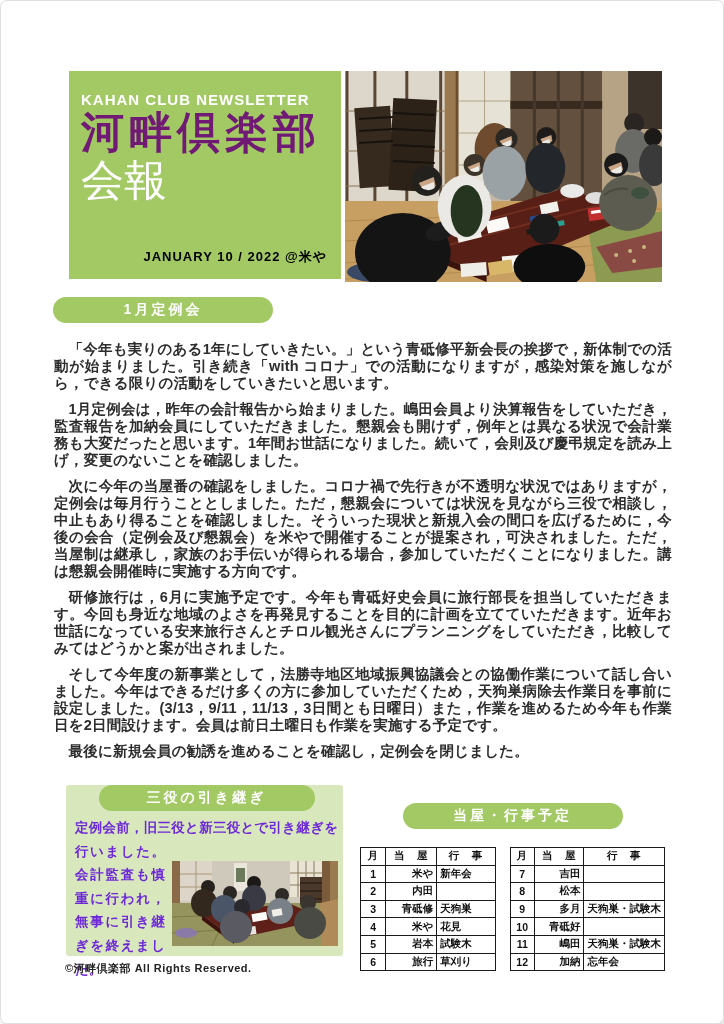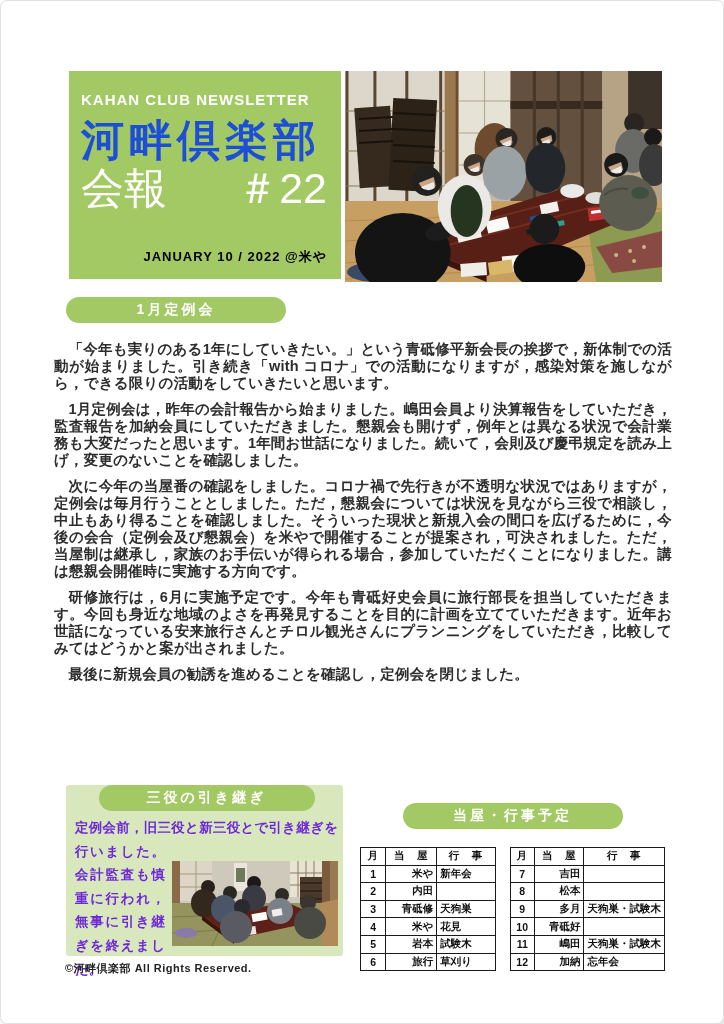--- a/index.html
+++ b/index.html
@@ -11,32 +11,32 @@
     font-family:"Liberation Sans",sans-serif;
   }
   
   .header-row{position:absolute;top:70px;left:68px;width:593px;height:211px;display:flex;gap:4px;}
   .masthead{
     width:272px;height:208px;box-sizing:border-box;flex:0 0 272px;
     background:#a2c964;display:flex;flex-direction:column;
     padding:20px 14px 13px 12px;
   }
   .eyebrow{color:#fff;font-size:15px;font-weight:600;letter-spacing:1px;white-space:nowrap;}
-  .title1{color:#1d4ed8;font-size:43px;font-weight:700;letter-spacing:5px;line-height:1.12;margin-top:8px;white-space:nowrap;}
+  .title1{color:#701a75;font-size:43px;font-weight:700;letter-spacing:5px;line-height:1.12;white-space:nowrap;}
   .title2{display:flex;justify-content:space-between;color:#fff;font-size:43px;font-weight:400;line-height:1.12;}
   .mast-date{margin-top:auto;text-align:right;color:#000000;font-size:13px;font-weight:700;letter-spacing:1px;white-space:nowrap;}
   .cover-photo{flex:1;height:211px;overflow:hidden;}
   .cover-photo svg,.panel-photo svg{display:block;width:100%;height:100%;}
   
   .pill{
     background:#a2c964;color:#fff;border-radius:14px;height:26px;
     display:flex;align-items:center;justify-content:center;
     font-size:14px;font-weight:700;letter-spacing:3px;white-space:nowrap;
   }
-  .meeting-pill{position:absolute;top:296px;left:65px;width:220px;}
+  .meeting-pill{position:absolute;top:296px;left:52px;width:220px;}
   
   .article{position:absolute;top:331px;left:44px;width:636px;}
   .article p{
     margin:9px;text-indent:1em;font-size:14.5px;line-height:17px;
     font-weight:600;color:#2d2d2d;text-align:justify;letter-spacing:.2px;
   }
   
   .bottom-row{position:absolute;top:784px;left:65px;width:599px;display:flex;align-items:flex-start;}
   .handover-panel{
     width:277px;height:171px;box-sizing:border-box;flex:0 0 277px;
@@ -72,21 +72,20 @@
 <body>
 
 <div class="page">
 
   <div class="header-row">
     <div class="masthead">
       <div class="eyebrow">KAHAN CLUB NEWSLETTER</div>
       <div class="title1">河畔倶楽部</div>
       <div class="title2">
         <span>会報</span>
-        <span>＃22</span>
       </div>
       <div class="mast-date">JANUARY 10 / 2022 @米や</div>
     </div>
 
     <div class="cover-photo">
       <svg viewBox="0 0 318 211" preserveAspectRatio="none">
 
         <rect x="0" y="0" width="318" height="150" fill="#c5b8a4"></rect>
         <rect x="0" y="0" width="100" height="150" fill="#ddd6ca"></rect>
         <g stroke="#5a4634" stroke-width="3">
@@ -240,20 +239,21 @@
     </div>
   </div>
 
   <div class="pill meeting-pill">1月定例会</div>
 
   <div class="article">
     <p>「今年も実りのある1年にしていきたい。」という青砥修平新会長の挨拶で，新体制での活動が始まりました。引き続き「with コロナ」での活動になりますが，感染対策を施しながら，できる限りの活動をしていきたいと思います。</p>
     <p>1月定例会は，昨年の会計報告から始まりました。嶋田会員より決算報告をしていただき，監査報告を加納会員にしていただきました。懇親会も開けず，例年とは異なる状況で会計業務も大変だったと思います。1年間お世話になりました。続いて，会則及び慶弔規定を読み上げ，変更のないことを確認しました。</p>
     <p>次に今年の当屋番の確認をしました。コロナ禍で先行きが不透明な状況ではありますが，定例会は毎月行うこととしました。ただ，懇親会については状況を見ながら三役で相談し，中止もあり得ることを確認しました。そういった現状と新規入会の間口を広げるために，今後の会合（定例会及び懇親会）を米やで開催することが提案され，可決されました。ただ，当屋制は継承し，家族のお手伝いが得られる場合，参加していただくことになりました。講は懇親会開催時に実施する方向です。</p>
     <p>研修旅行は，6月に実施予定です。今年も青砥好史会員に旅行部長を担当していただきます。今回も身近な地域のよさを再発見することを目的に計画を立てていただきます。近年お世話になっている安来旅行さんとチロル観光さんにプランニングをしていただき，比較してみてはどうかと案が出されました。</p>
+    <p>そして今年度の新事業として，法勝寺地区地域振興協議会との協働作業について話し合いました。今年はできるだけ多くの方に参加していただくため，天狗巣病除去作業日を事前に設定しました。(3/13，9/11，11/13，3日間とも日曜日）また，作業を進めるため今年も作業日を2日間設けます。会員は前日土曜日も作業を実施する予定です。</p>
     <p>最後に新規会員の勧誘を進めることを確認し，定例会を閉じました。</p>
   </div>
 
   <div class="bottom-row">
 
     <div class="handover-panel">
       <div class="pill handover-pill">三役の引き継ぎ</div>
       <div class="handover-body">
         <span class="float-spacer"></span>
         <span class="panel-photo">

